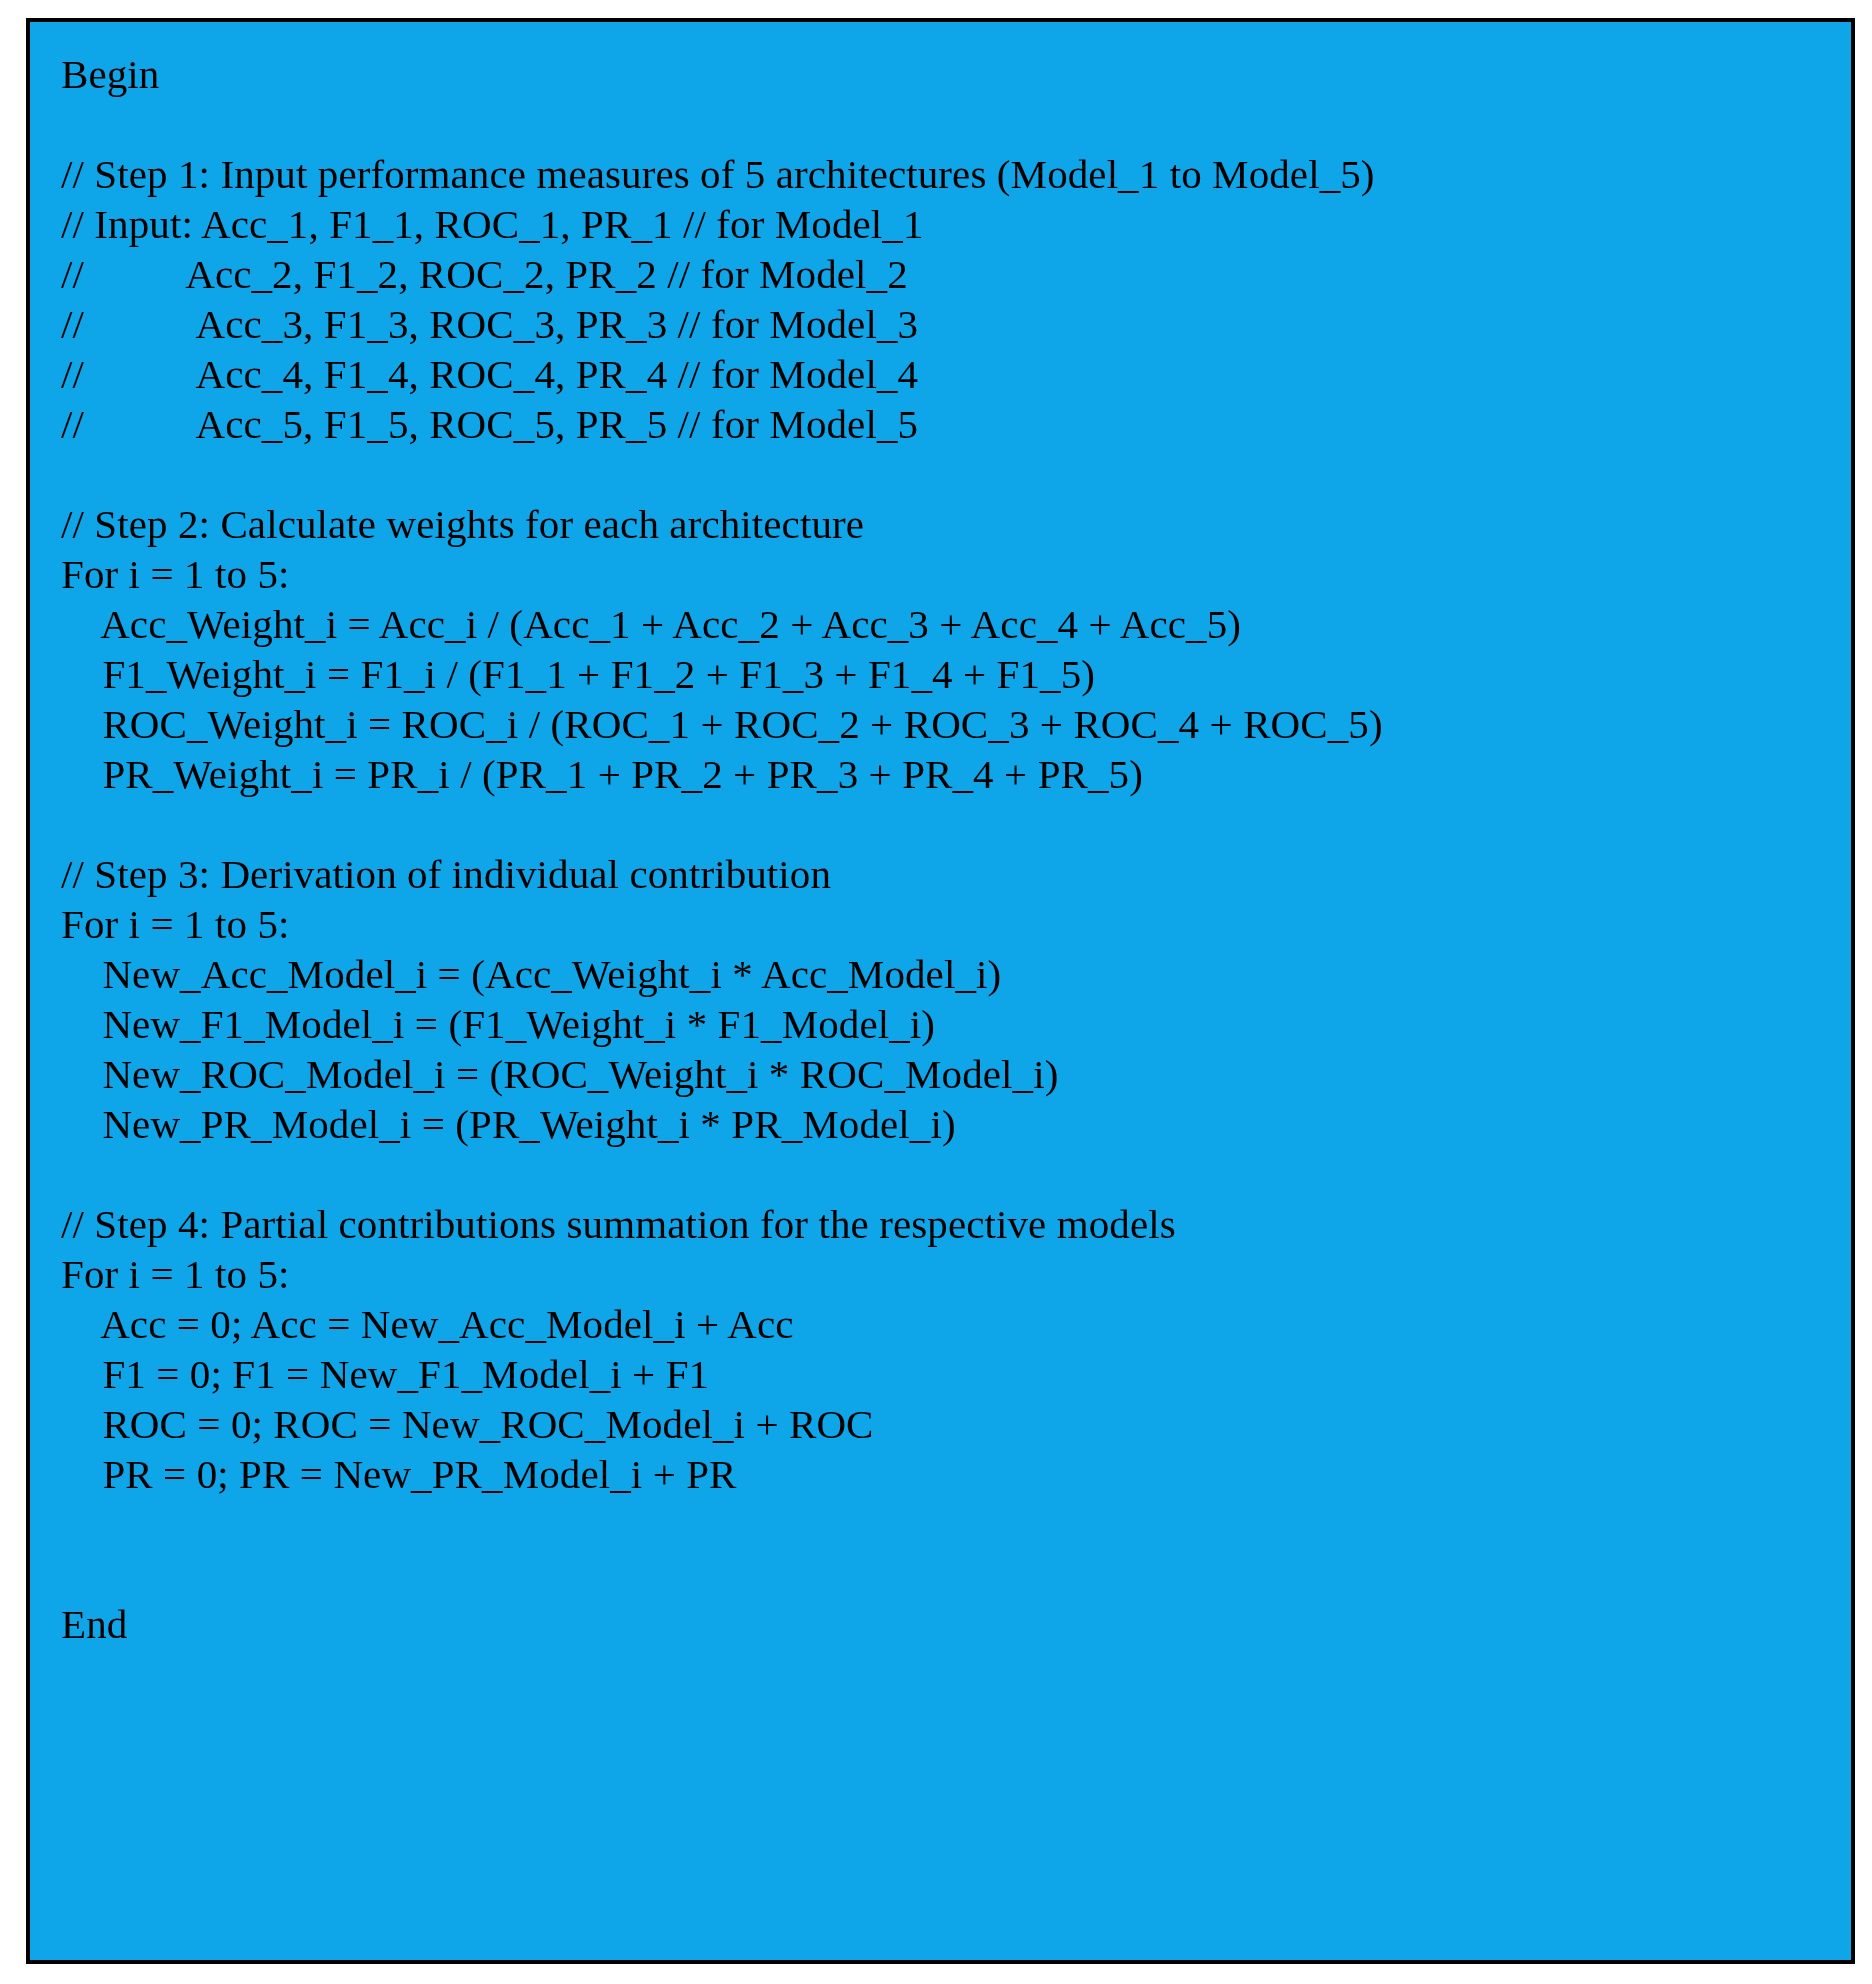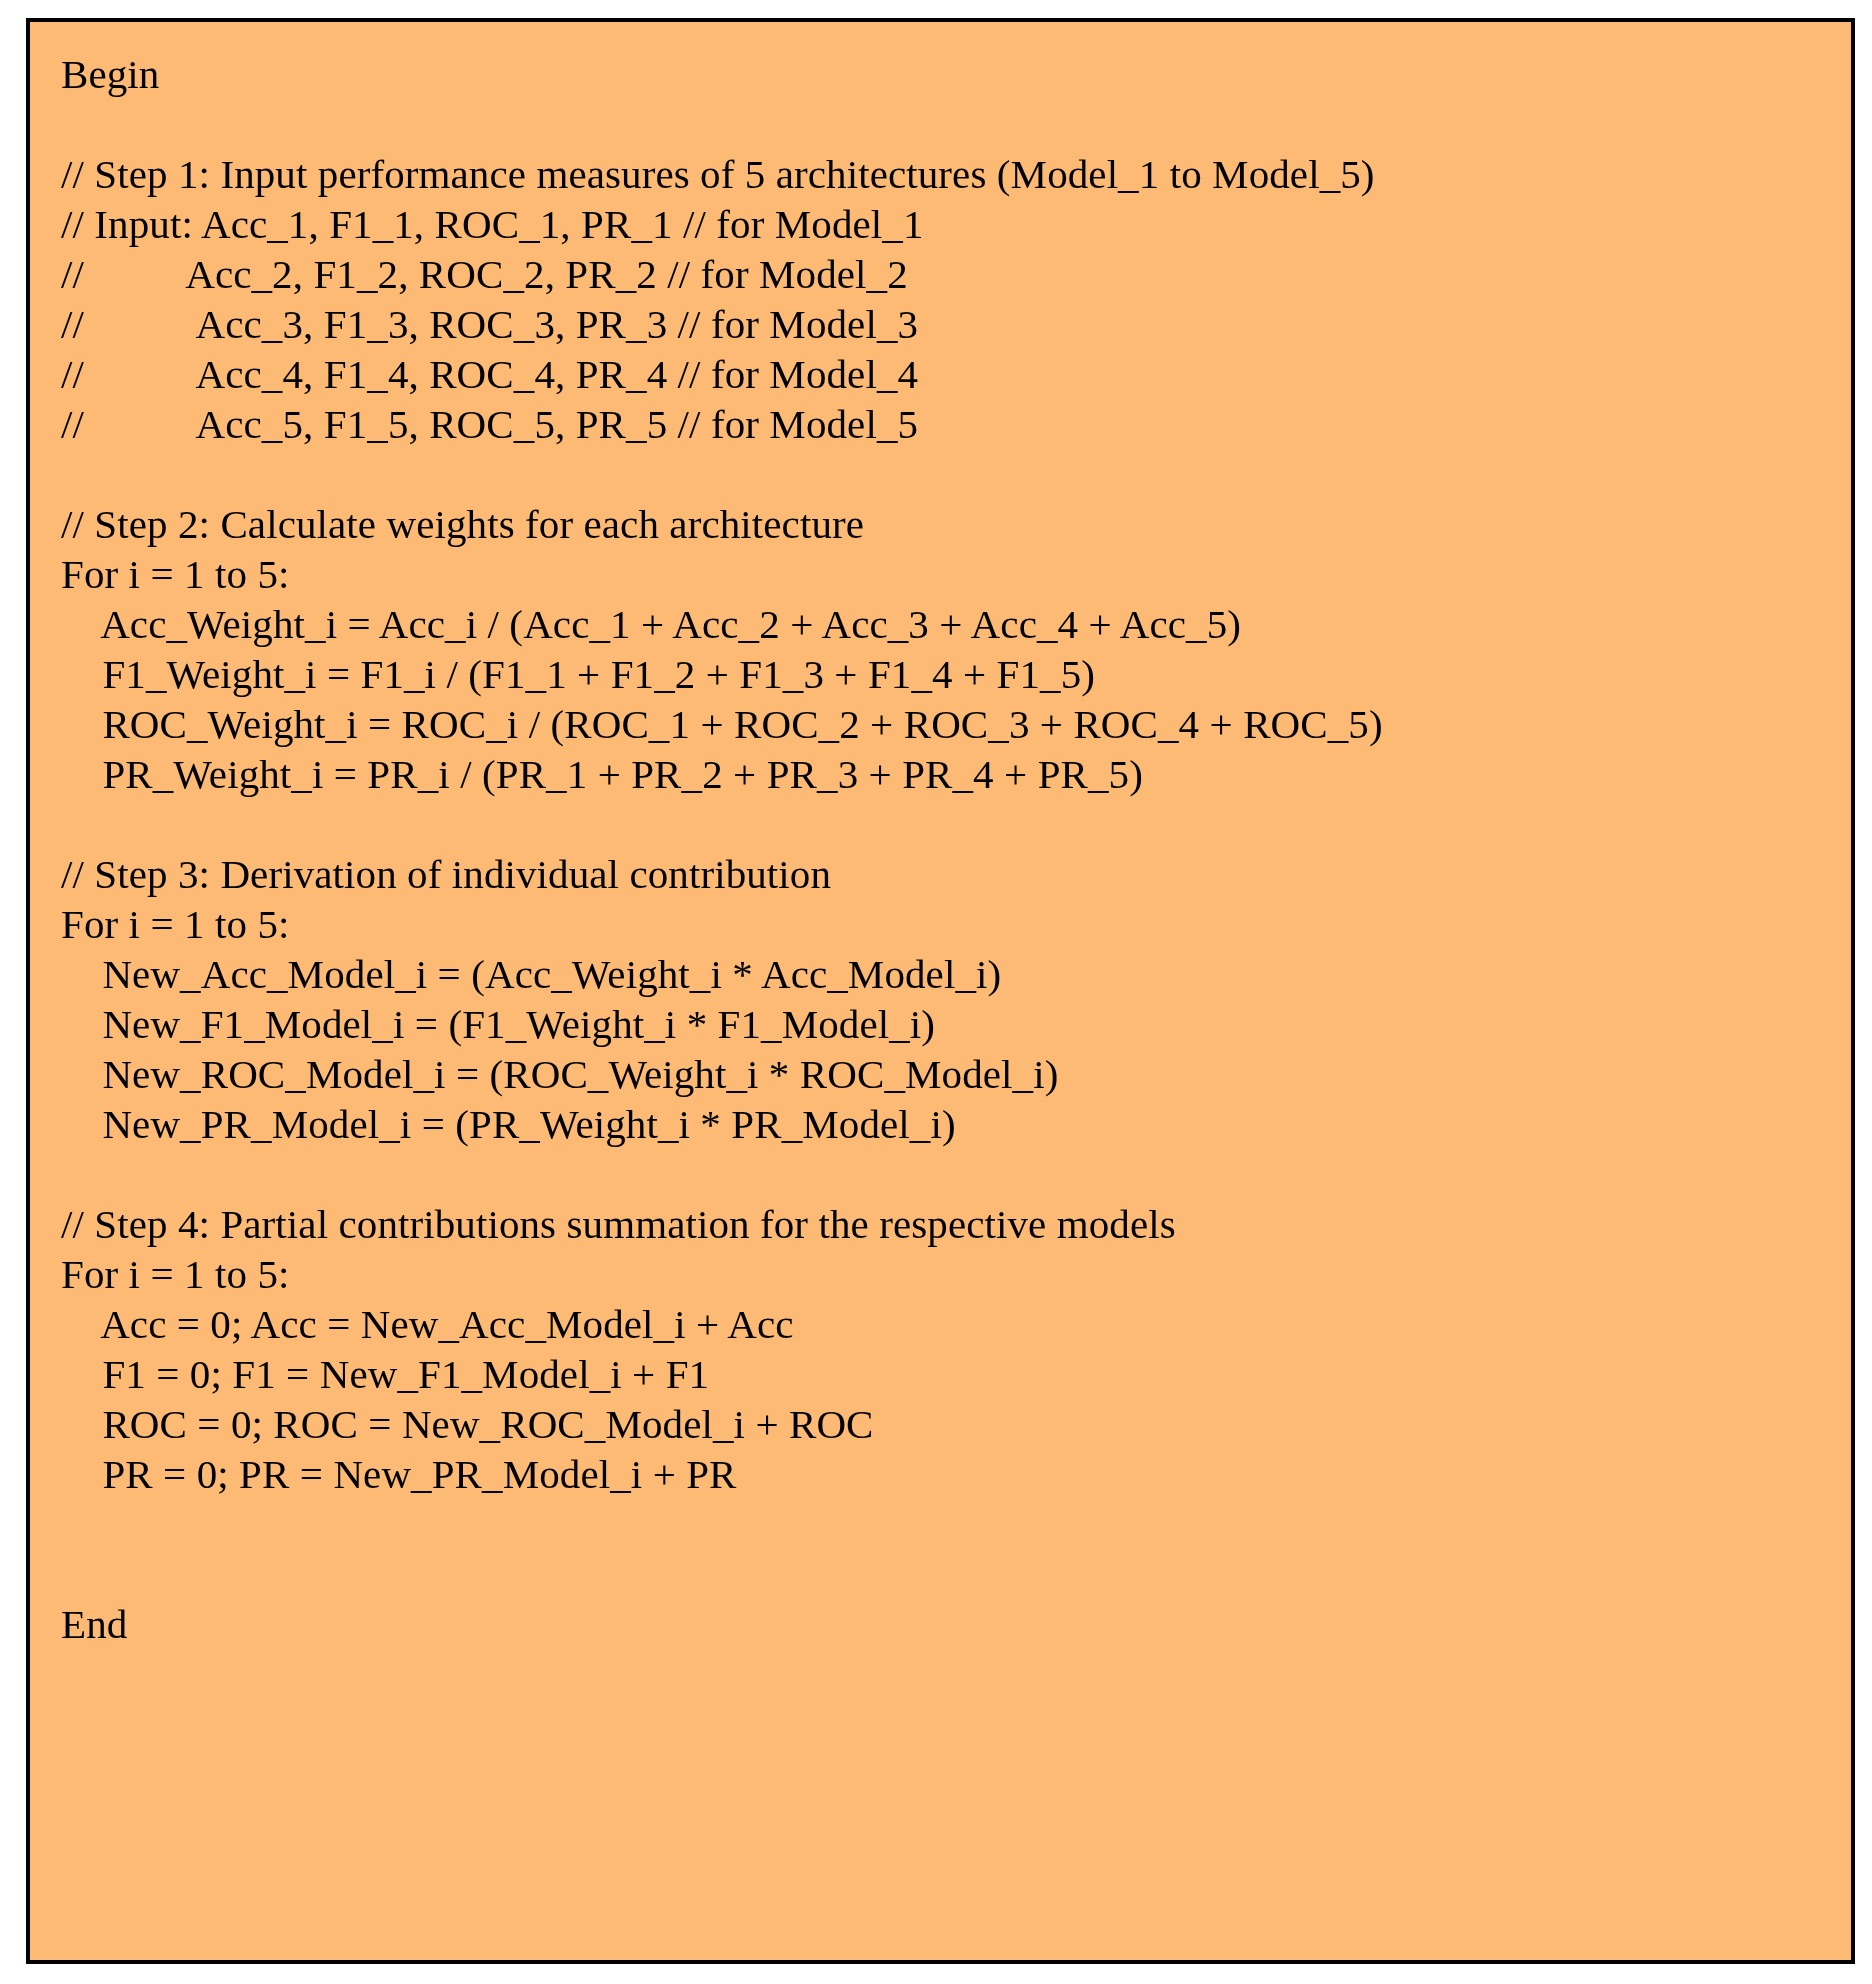--- a/index.html
+++ b/index.html
@@ -11,21 +11,21 @@
     width: 1872px;
     height: 1985px;
     font-family: "Liberation Serif", "DejaVu Serif", serif;
   }
   .algo-box {
     box-sizing: border-box;
     margin: 17.6px 20.3px 20.3px 26px;
     width: 1829px;
     height: 1946px;
     border: 4.7px solid #000000;
-    background: #fdba74;
+    background: #0ea5e9;
     padding: 27px 31px 27px 31px;
     overflow: hidden;
   }
   .code {
     font-family: "Liberation Serif", "DejaVu Serif", serif;
     font-size: 41px;
     line-height: 50px;
     color: #000000;
     white-space: pre;
     letter-spacing: 0.1px;

